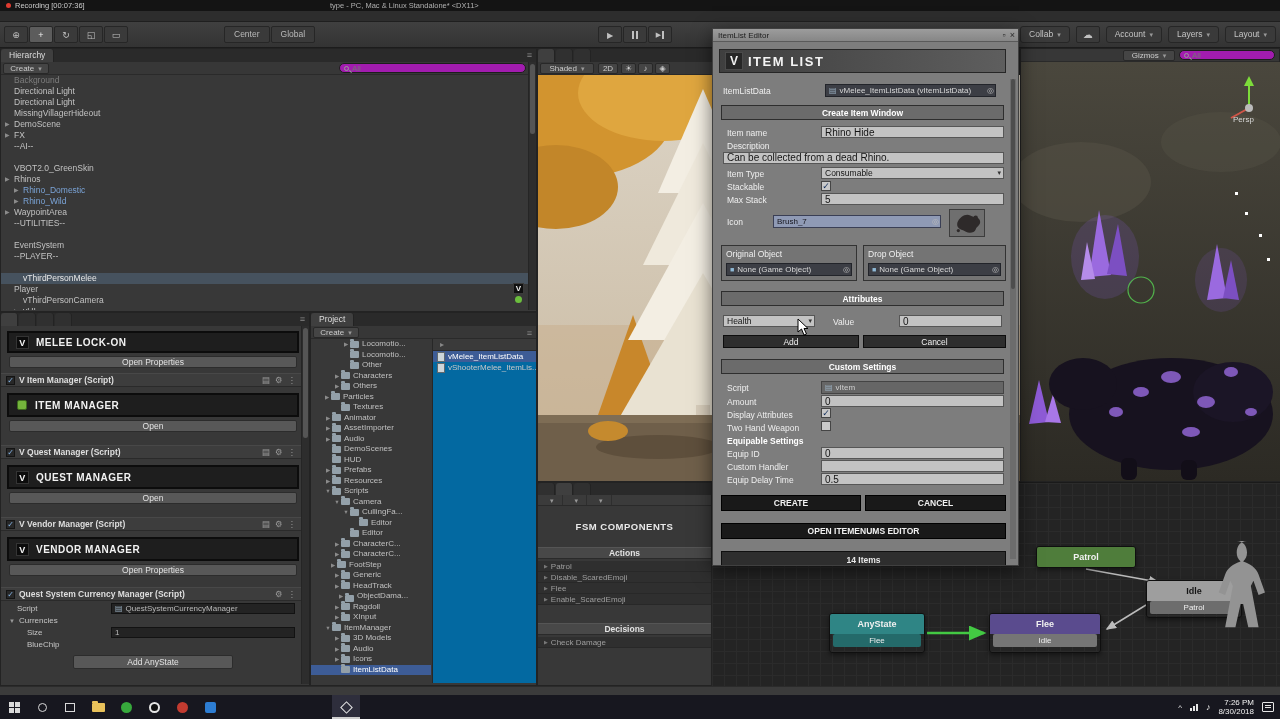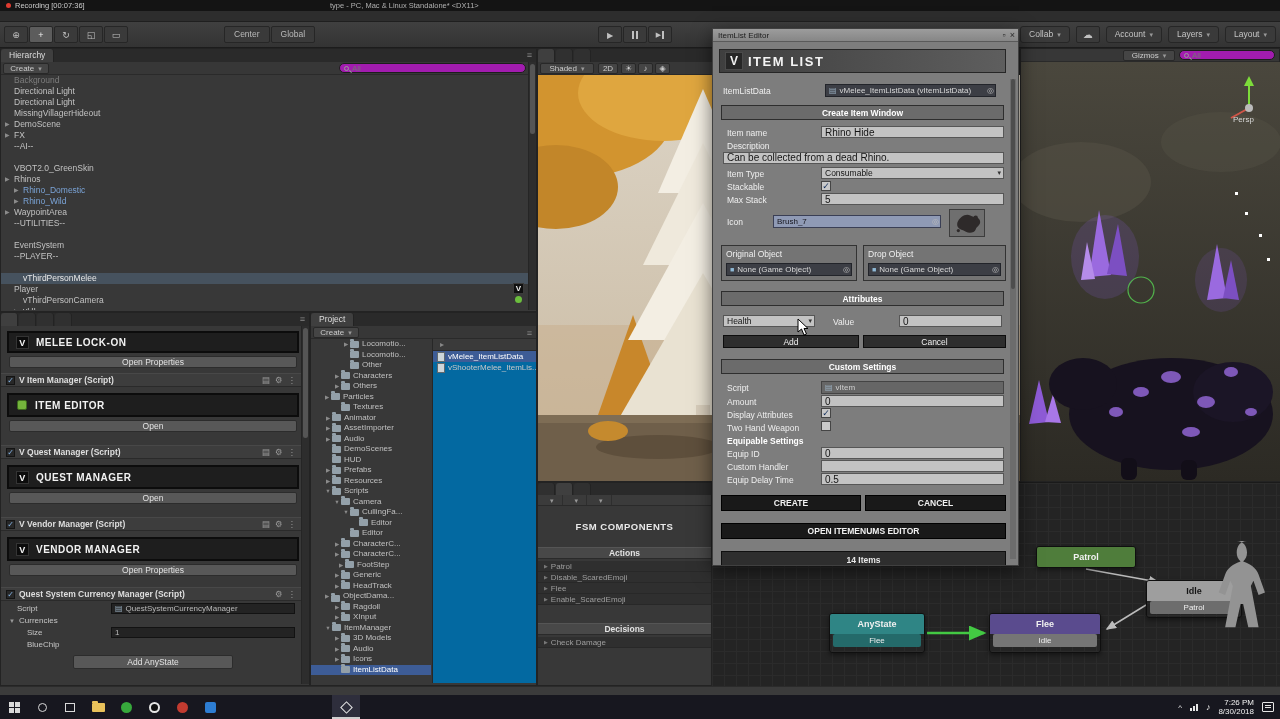--- a/index.html
+++ b/index.html
@@ -275,21 +275,21 @@
     <span class="cb checked"></span>
     <span>V Item Manager (Script)</span>
     <span class="sp">
         <span class="bico"></span>
         <span class="gico"></span>
         <span class="dots"></span>
       </span>
   </div>
   <div class="dbox" style="left:6px;top:80px;width:292px;height:24px">
     <span class="gsq"></span>
-    <span>ITEM EDITOR</span>
+    <span>ITEM MANAGER</span>
   </div>
   <button class="ibtn" style="left:8px;top:107px;width:288px;height:12px">Open</button>
 
   <div class="chead" style="top:132px">
     <span class="cb checked"></span>
     <span>V Quest Manager (Script)</span>
     <span class="sp">
         <span class="bico"></span>
         <span class="gico"></span>
         <span class="dots"></span>
@@ -445,36 +445,36 @@
       <div class="prow" style="padding-left: 22px;">
         <span class="tri">▶</span>
         <span class="fico"></span>
         <span>CharacterC...</span>
       </div>
       <div class="prow" style="padding-left: 22px;">
         <span class="tri">▶</span>
         <span class="fico"></span>
         <span>CharacterC...</span>
       </div>
-      <div class="prow" style="padding-left: 26px;">
+      <div class="prow" style="padding-left: 18px;">
         <span class="tri">▶</span>
         <span class="fico"></span>
         <span>FootStep</span>
       </div>
       <div class="prow" style="padding-left: 22px;">
         <span class="tri">▶</span>
         <span class="fico"></span>
         <span>Generic</span>
       </div>
       <div class="prow" style="padding-left: 22px;">
         <span class="tri">▶</span>
         <span class="fico"></span>
         <span>HeadTrack</span>
       </div>
-      <div class="prow" style="padding-left: 12px; align-items: flex-end;">
+      <div class="prow" style="padding-left: 26px; align-items: flex-end;">
         <span class="tri">▶</span>
         <span class="fico"></span>
         <span>ObjectDama...</span>
       </div>
       <div class="prow" style="padding-left: 22px;">
         <span class="tri">▶</span>
         <span class="fico"></span>
         <span>Ragdoll</span>
       </div>
       <div class="prow" style="padding-left: 22px;">

